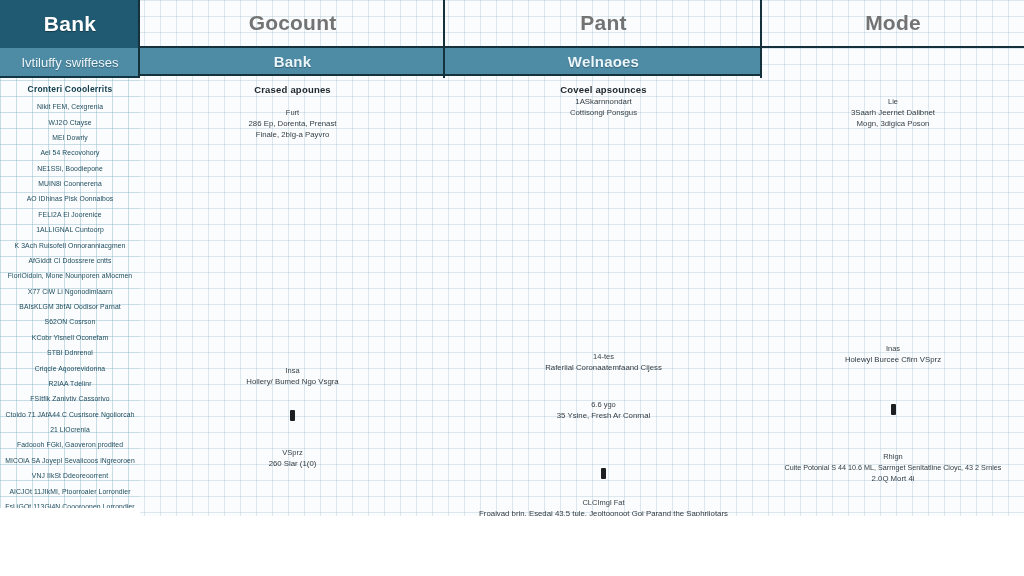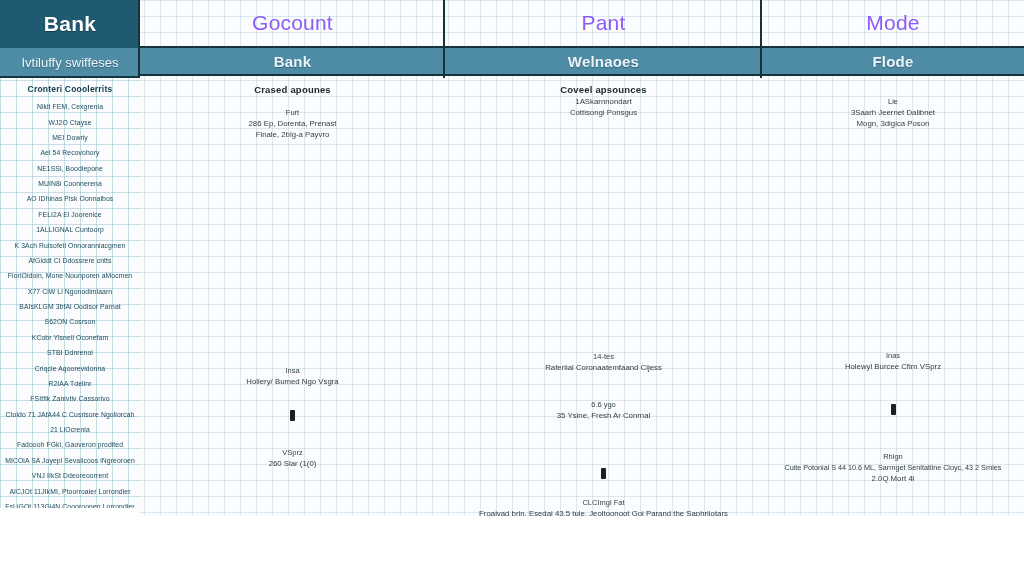--- a/index.html
+++ b/index.html
@@ -140,22 +140,22 @@
     right: 0;
     height: 48px;
     display: flex;
     align-items: center;
     justify-content: center;
     border-bottom: 2px solid #14313c;
     box-sizing: border-box;
   }
   .col-head .ttl {
     font-size: 21px;
-    font-weight: normal;
-    color: #8b5cf6;
+    font-weight: bold;
+    color: #737373;
     letter-spacing: .2px;
   }
   .col-sub {
     position: absolute;
     left: 0;
     top: 48px;
     right: 0;
     height: 28px;
     background: #4e8ba5;
     border-bottom: 2px solid #14313c;
@@ -352,31 +352,28 @@
       </div>
 
       <div class="marker" style="top:390px"></div>
     </div>
   </div>
 
   <div class="col" id="col3">
     <div class="col-head">
       <span class="ttl">Mode</span>
     </div>
-    <div class="col-sub">
-      <span class="ttl">Flode</span>
-    </div>
     <div class="col-body">
       <div class="blk" style="top:6px">
         <div class="l1" style="margin-top:13px">Lie</div>
         <div class="l2">3Saarh Jeernet Dalibnet</div>
         <div class="l3">Mogn, 3digica Poson</div>
       </div>
 
-      <div class="blk" style="top:273px">
+      <div class="blk" style="top:266px">
         <div class="l1">Inas</div>
         <div class="l2">Holewyl Burcee Cfirn VSprz</div>
       </div>
 
       <div class="blk" style="top:374px">
         <div class="l1">Rhign</div>
         <div class="l2" style="font-size:7.2px">Cuite Potonial S 44 10.6 ML, Sarrnget Senltatline Cloyc, 43 2 Srnies</div>
         <div class="l3">2.0Q Mort 4i</div>
       </div>
 

